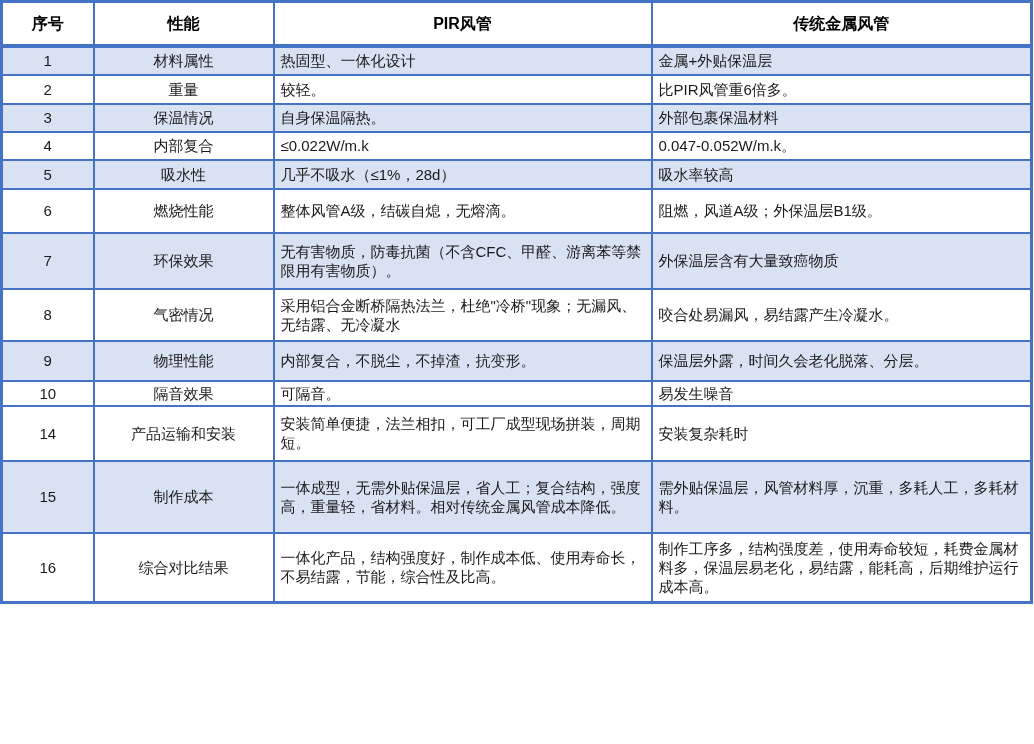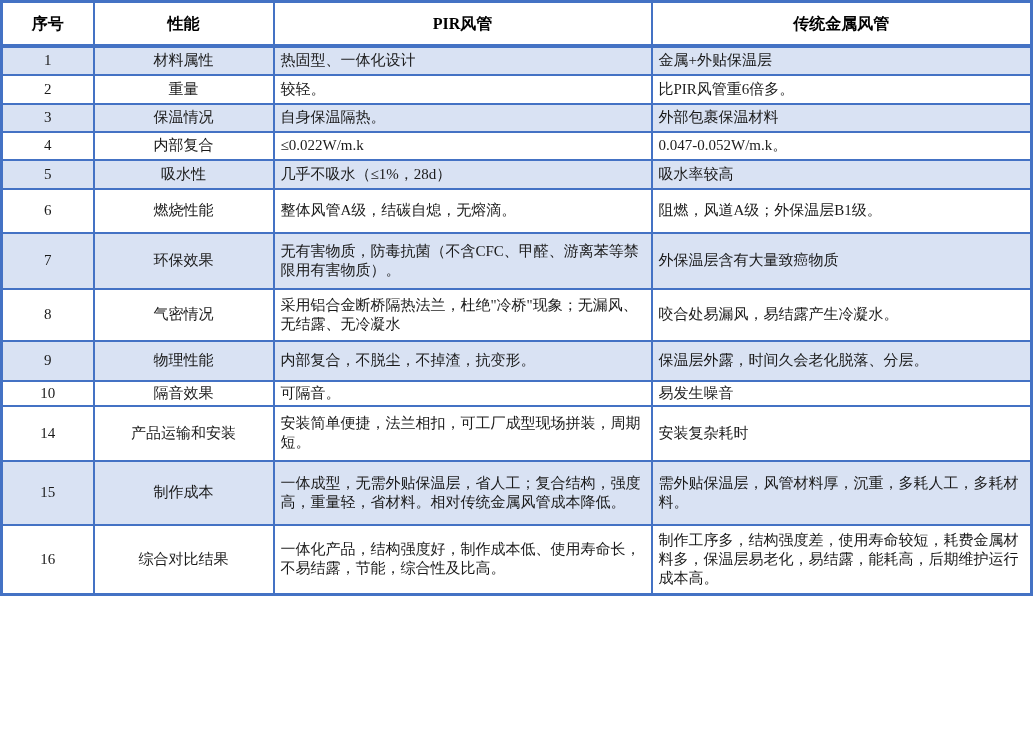--- a/index.html
+++ b/index.html
@@ -8,21 +8,20 @@
     background: #ffffff;
     width: 1034px;
     font-family: "Liberation Sans", "DejaVu Sans", sans-serif;
   }
   .page {
     width: 1034px;
     height: 744px;
     box-sizing: border-box;
     padding: 0 4px 18px 0;
     overflow: hidden;
-    font-family: Liberation Serif, serif;
   }
   table.cmp {
     width: 1030px;
     border-collapse: collapse;
     table-layout: fixed;
     border: 3px solid #4472c4;
     color: #1a1a1a;
     font-size: 15px;
   }
   table.cmp th, table.cmp td {
@@ -125,21 +124,21 @@
         <td class="c-prop">隔音效果</td>
         <td class="c-pir">可隔音。</td>
         <td class="c-metal">易发生噪音</td>
       </tr>
       <tr class="plain" style="height:55px">
         <td class="c-no">14</td>
         <td class="c-prop">产品运输和安装</td>
         <td class="c-pir">安装简单便捷，法兰相扣，可工厂成型现场拼装，周期短。</td>
         <td class="c-metal">安装复杂耗时</td>
       </tr>
-      <tr class="alt" style="height:64px">
+      <tr class="alt" style="height:72px">
         <td class="c-no">15</td>
         <td class="c-prop">制作成本</td>
         <td class="c-pir">一体成型，无需外贴保温层，省人工；复合结构，强度高，重量轻，省材料。相对传统金属风管成本降低。</td>
         <td class="c-metal">需外贴保温层，风管材料厚，沉重，多耗人工，多耗材料。</td>
       </tr>
       <tr class="plain" style="height:70px">
         <td class="c-no">16</td>
         <td class="c-prop">综合对比结果</td>
         <td class="c-pir">一体化产品，结构强度好，制作成本低、使用寿命长，不易结露，节能，综合性及比高。</td>
         <td class="c-metal">制作工序多，结构强度差，使用寿命较短，耗费金属材料多，保温层易老化，易结露，能耗高，后期维护运行成本高。</td>

